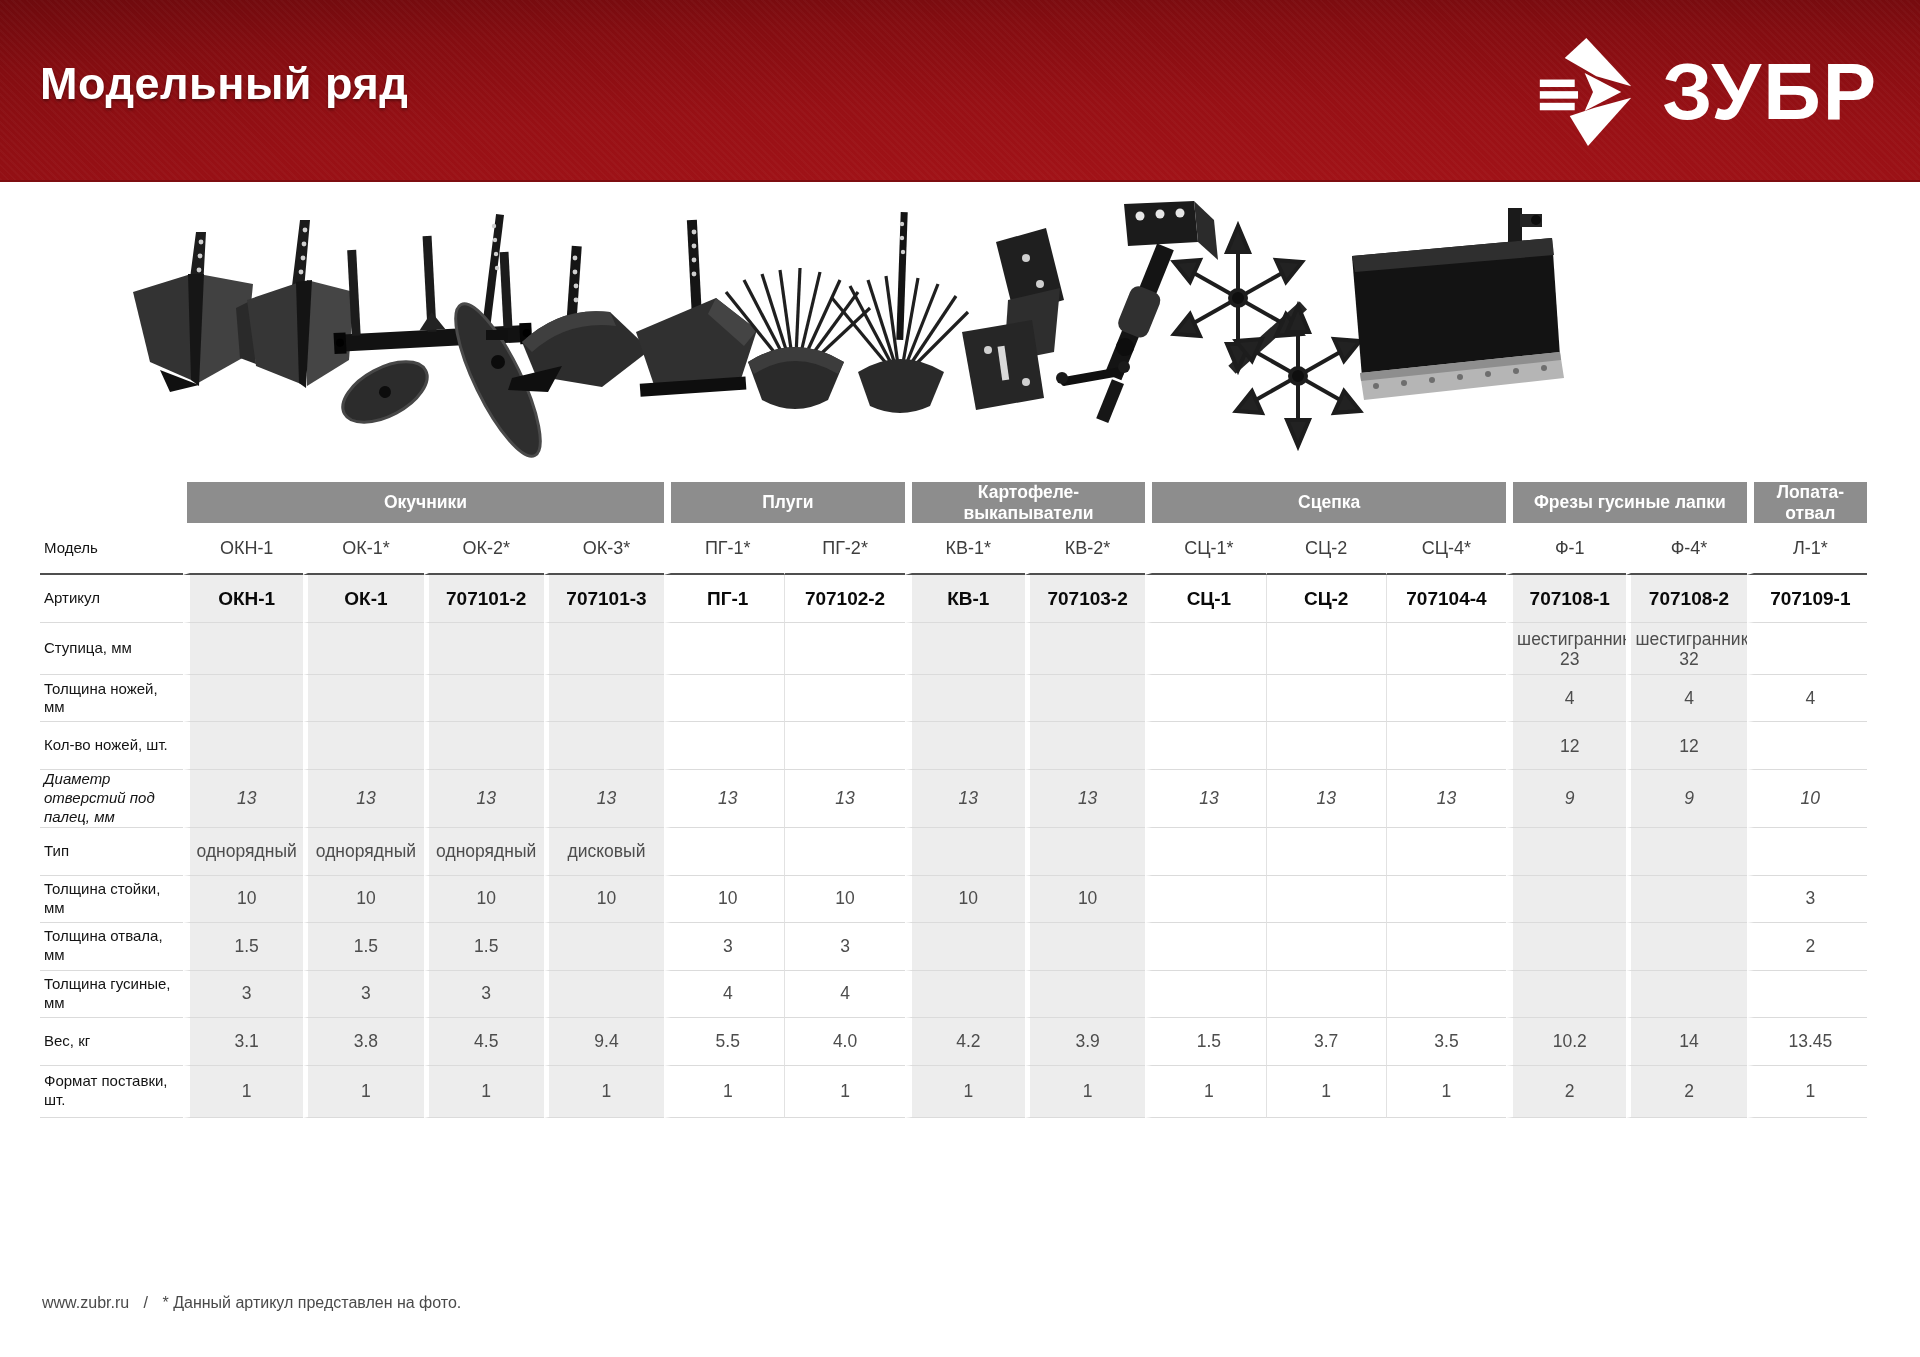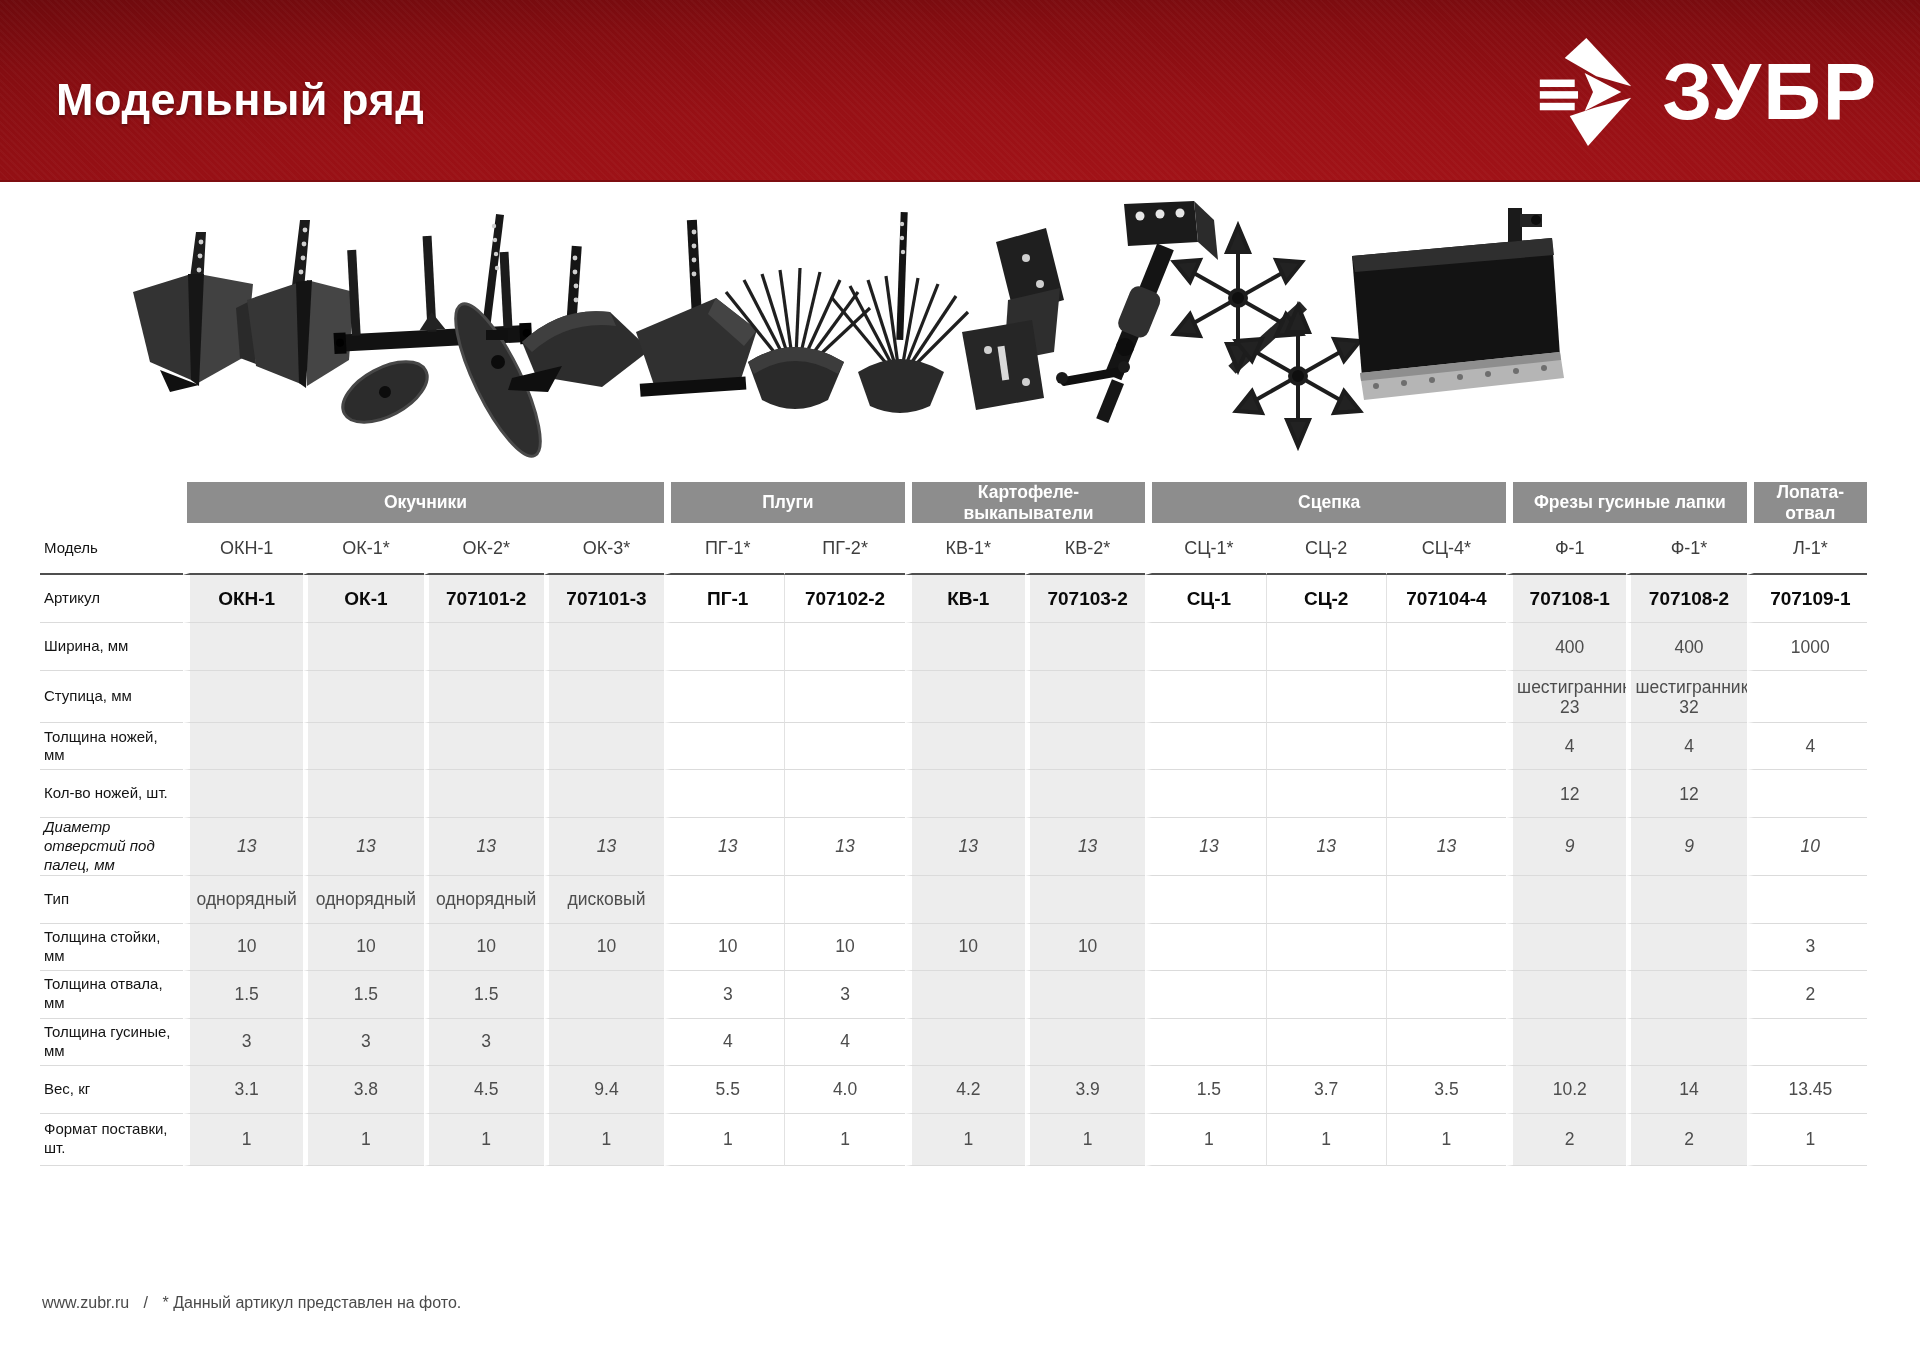--- a/index.html
+++ b/index.html
@@ -5,21 +5,21 @@
   html,body{margin:0;padding:0;}
   body{width:1920px;height:1357px;background:#fff;position:relative;overflow:hidden;
        font-family:"Liberation Sans","DejaVu Sans",sans-serif;-webkit-font-smoothing:antialiased;}
 
   
   .band{position:absolute;left:0;top:0;width:1920px;height:180px;
         background:radial-gradient(140% 170% at 62% 128%, #a81419 0%, #971015 42%, #840d11 68%, #5f080b 100%);
         border-bottom:2px solid #7e0d10;}
   .band::after{content:"";position:absolute;inset:0;
         background:repeating-linear-gradient(45deg, rgba(255,255,255,0.025) 0 2px, transparent 2px 5px);}
-  .page-title{position:absolute;left:40px;top:58px;margin:16px;color:#fff;font-size:45px;font-weight:700;
+  .page-title{position:absolute;left:40px;top:58px;margin:0;color:#fff;font-size:45px;font-weight:700;
         letter-spacing:0.5px;z-index:2;text-shadow:0 2px 3px rgba(0,0,0,0.35);}
   .logo{position:absolute;right:42px;top:38px;display:flex;align-items:center;gap:24px;z-index:2;}
   .logo-text{color:#fff;font-size:80px;font-weight:800;letter-spacing:2px;line-height:1;}
 
   
   .products{position:absolute;left:0;top:180px;width:1920px;height:302px;}
 
   
   .tablewrap{position:absolute;left:40px;top:482px;width:1827px;}
   table.spec{border-collapse:separate;border-spacing:0;table-layout:fixed;width:1827px;}
@@ -320,57 +320,40 @@
           <td class="cell gapL">ОК-2*</td>
           <td class="cell gapL">ОК-3*</td>
           <td class="cell gstart">ПГ-1*</td>
           <td class="cell lineL">ПГ-2*</td>
           <td class="cell gstart">КВ-1*</td>
           <td class="cell gapL">КВ-2*</td>
           <td class="cell gstart">СЦ-1*</td>
           <td class="cell lineL">СЦ-2</td>
           <td class="cell lineL">СЦ-4*</td>
           <td class="cell gstart">Ф-1</td>
-          <td class="cell gapL">Ф-1*</td>
+          <td class="cell gapL">Ф-4*</td>
           <td class="cell gstart">Л-1*</td>
         </tr>
         <tr class="article-row" style="height: 48px;">
           <th class="rlabel">Артикул</th>
           <td class="cell shade gstart">ОКН-1</td>
           <td class="cell shade gapL">ОК-1</td>
           <td class="cell shade gapL">707101-2</td>
           <td class="cell shade gapL">707101-3</td>
           <td class="cell gstart">ПГ-1</td>
           <td class="cell lineL">707102-2</td>
           <td class="cell shade gstart">КВ-1</td>
           <td class="cell shade gapL">707103-2</td>
           <td class="cell gstart">СЦ-1</td>
           <td class="cell lineL">СЦ-2</td>
           <td class="cell lineL">707104-4</td>
           <td class="cell shade gstart">707108-1</td>
           <td class="cell shade gapL">707108-2</td>
           <td class="cell gstart">707109-1</td>
         </tr>
-        <tr style="height: 48px;">
-          <th class="rlabel">Ширина, мм</th>
-          <td class="cell shade gstart"></td>
-          <td class="cell shade gapL"></td>
-          <td class="cell shade gapL"></td>
-          <td class="cell shade gapL"></td>
-          <td class="cell gstart"></td>
-          <td class="cell lineL"></td>
-          <td class="cell shade gstart"></td>
-          <td class="cell shade gapL"></td>
-          <td class="cell gstart"></td>
-          <td class="cell lineL"></td>
-          <td class="cell lineL"></td>
-          <td class="cell shade gstart">400</td>
-          <td class="cell shade gapL">400</td>
-          <td class="cell gstart">1000</td>
-        </tr>
         <tr style="height: 52px;">
           <th class="rlabel">Ступица, мм</th>
           <td class="cell shade gstart"></td>
           <td class="cell shade gapL"></td>
           <td class="cell shade gapL"></td>
           <td class="cell shade gapL"></td>
           <td class="cell gstart"></td>
           <td class="cell lineL"></td>
           <td class="cell shade gstart"></td>
           <td class="cell shade gapL"></td>

